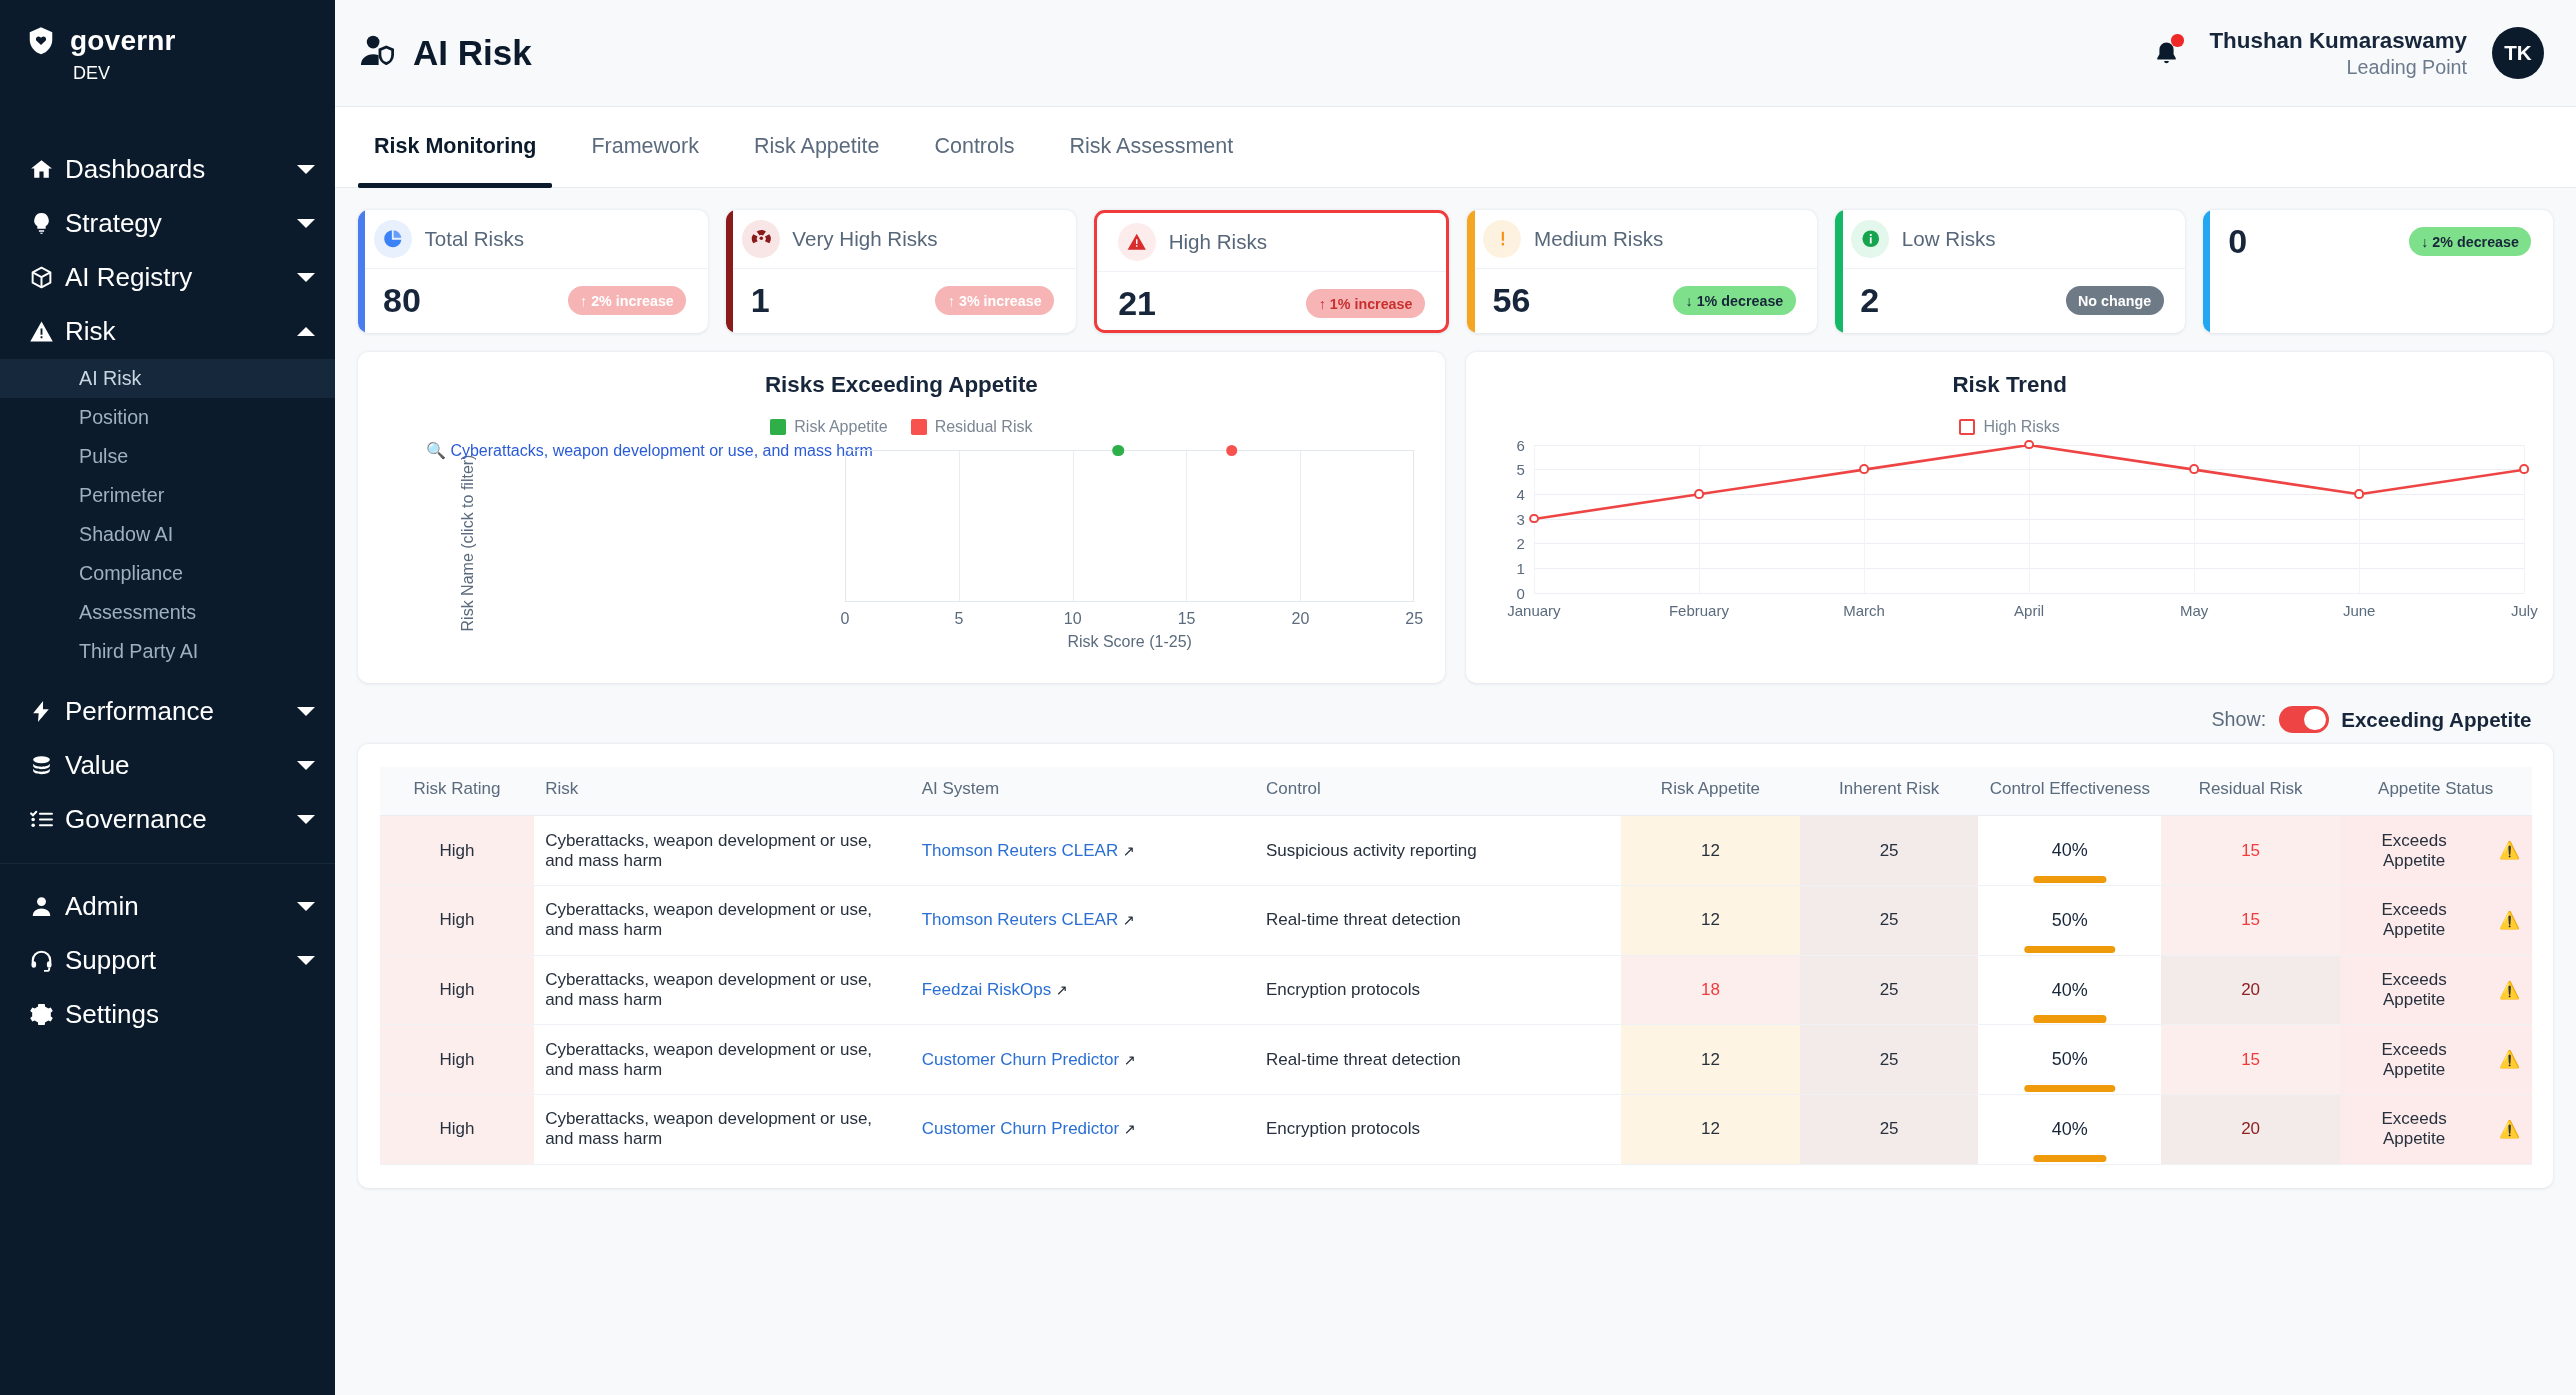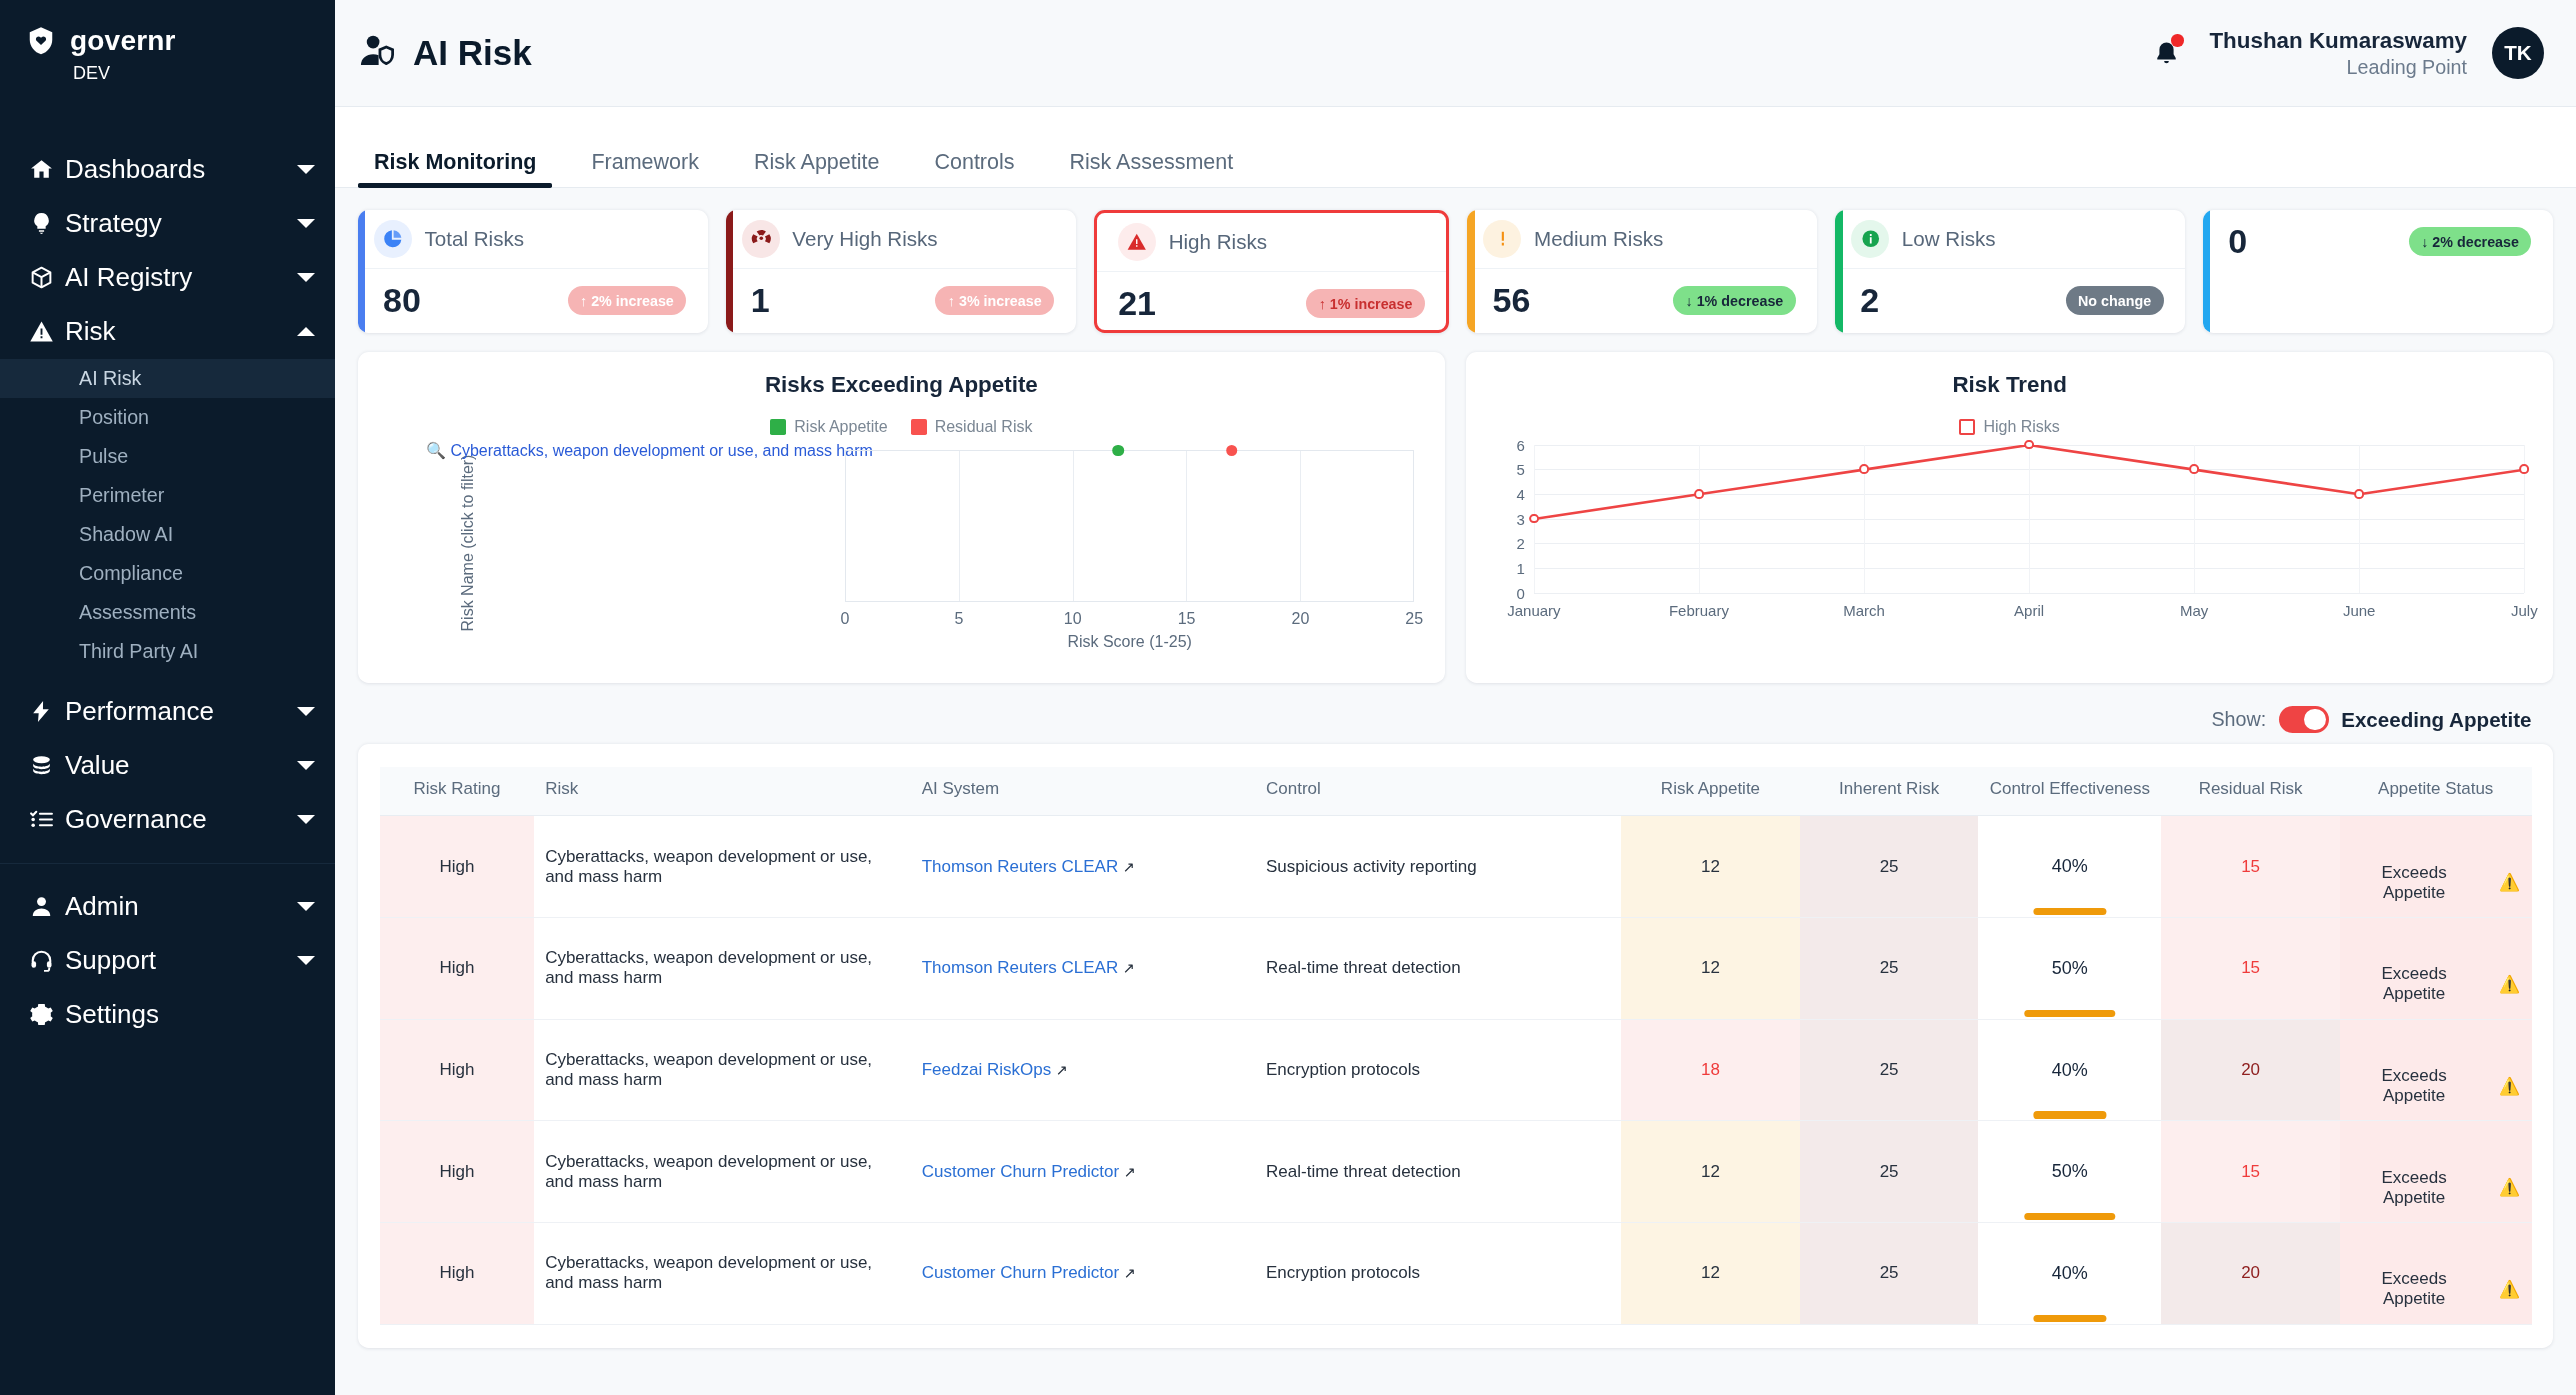--- a/index.html
+++ b/index.html
@@ -62,21 +62,21 @@
   .user-text { text-align: right; line-height: 1.22; }
   .user-name { font-size: 22.4px; font-weight: bold; color: #17263a; }
   .user-org { font-size: 19.7px; color: #6b7a8c; }
   .avatar {
     width: 52px; height: 52px; border-radius: 50%; background: #0b1b2b;
     color: #fff; font-size: 20.6px; font-weight: bold;
     display: flex; align-items: center; justify-content: center; cursor: pointer;
   }
 
   .tabs { height: 81px; display: flex; align-items: flex-end; padding-left: 23px; border-bottom: 0.9px solid #e6ebf0; background:#fff; flex: 0 0 81px; }
-  .tab { font-size: 21.5px; color: #5b6b7d; padding: 0 16px 12px 16px; margin-right: 23px; cursor: pointer; position: relative; }
+  .tab { font-size: 21.5px; color: #5b6b7d; padding: 0 16px 28px 16px; margin-right: 23px; cursor: pointer; position: relative; }
   .tab.active { color: #0b1b2b; font-weight: bold; }
   .tab.active::after { content:''; position:absolute; left:0; right:0; bottom:-0.9px; height:4.5px; background:#0b1b2b; border-radius:1.8px; }
 
   .content { flex: 1; background: #f7f9fb; padding: 21.5px 23px 0 23px; overflow: hidden; }
 
   
   .kpi-row { display: flex; gap: 18px; }
   .kpi {
     flex: 1; background: #ffffff; border-radius: 10.7px;
     box-shadow: 0 0.9px 3.6px rgba(16,30,54,.10);
@@ -151,21 +151,21 @@
   td.rating { text-align: center; background: #fdeeee; color: #ef3b3b; font-size: 17px; }
   td.link a { color: #2a6fd4; text-decoration: none; cursor: pointer; }
   td.num { text-align: center; font-size: 18px; }
   td.appetite { background: #fdf4e3; color: #f0a41f; }
   td.inherent { background: #f3eaea; color: #8f2020; }
   td.ctrl { text-align: center; position: relative; background: #ffffff; }
   td.ctrl .pct { font-size: 18px; color: #17263a; }
   td.ctrl .meter { position: absolute; left: 50%; transform: translateX(-50%); bottom: 1.8px; height: 7.2px; border-radius: 3.6px; background: #ef9a0a; }
   td.residual { background: #fdeeee; }
   td.status { background: #fdeaea; }
-  .status-inner { display: flex; align-items: center; justify-content: center; gap: 22px; margin-top: 32px; }
+  .status-inner { display: flex; align-items: center; justify-content: center; gap: 22px; }
   .status-txt { font-size: 17px; color: #27313e; line-height: 1.18; text-align: center; }
 
   .ext { font-size: 14.3px; margin-left: 4.5px; }
 </style>
 </head>
 <body>
 
 <div class="app">
 
   <aside class="sidebar">

